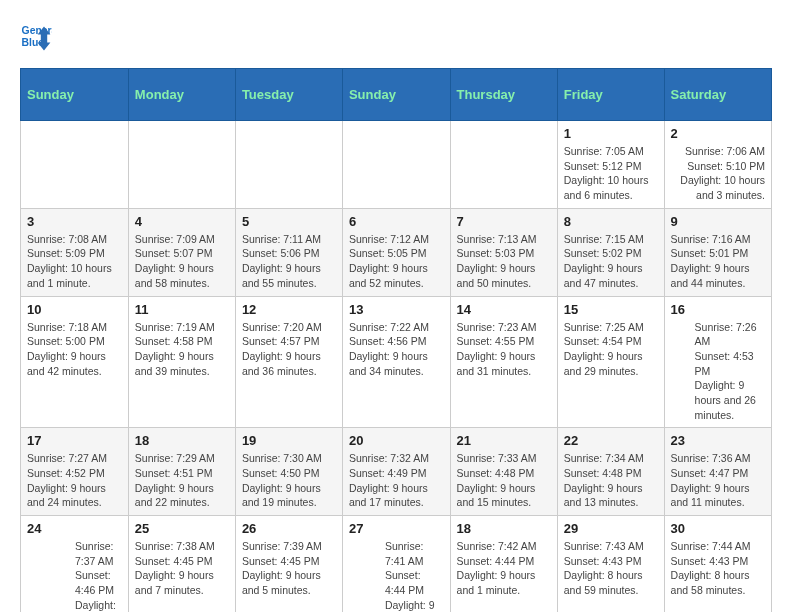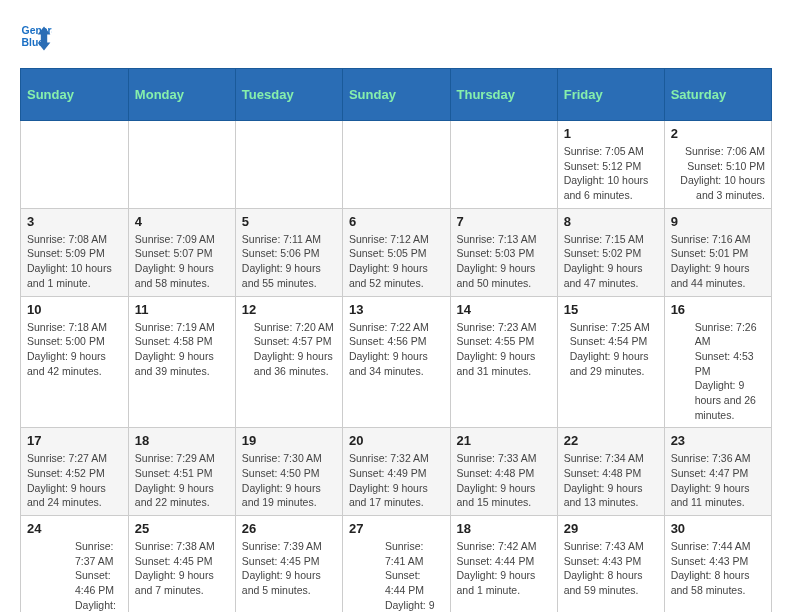--- a/index.html
+++ b/index.html
@@ -186,39 +186,39 @@
 Daylight: 9 hours and 42 minutes.</div>
         </td>
         <td>
           <div class="day-number">11</div>
           <div class="day-info" style="white-space: pre-line;">Sunrise: 7:19 AM
 Sunset: 4:58 PM
 Daylight: 9 hours and 39 minutes.</div>
         </td>
         <td>
           <div class="day-number">12</div>
-          <div class="day-info" style="white-space: pre-line; margin-left: 12px;">Sunrise: 7:20 AM
+          <div class="day-info" style="white-space: pre-line;">Sunrise: 7:20 AM
 Sunset: 4:57 PM
 Daylight: 9 hours and 36 minutes.</div>
         </td>
         <td>
           <div class="day-number">13</div>
           <div class="day-info" style="white-space: pre-line;">Sunrise: 7:22 AM
 Sunset: 4:56 PM
 Daylight: 9 hours and 34 minutes.</div>
         </td>
         <td>
           <div class="day-number">14</div>
           <div class="day-info" style="white-space: pre-line;">Sunrise: 7:23 AM
 Sunset: 4:55 PM
 Daylight: 9 hours and 31 minutes.</div>
         </td>
         <td>
           <div class="day-number">15</div>
-          <div class="day-info" style="white-space: pre-line; margin-left: 6px;">Sunrise: 7:25 AM
+          <div class="day-info" style="white-space: pre-line;">Sunrise: 7:25 AM
 Sunset: 4:54 PM
 Daylight: 9 hours and 29 minutes.</div>
         </td>
         <td>
           <div class="day-number">16</div>
           <div class="day-info" style="white-space: pre-line; margin-left: 24px;">Sunrise: 7:26 AM
 Sunset: 4:53 PM
 Daylight: 9 hours and 26 minutes.</div>
         </td>
       </tr>

